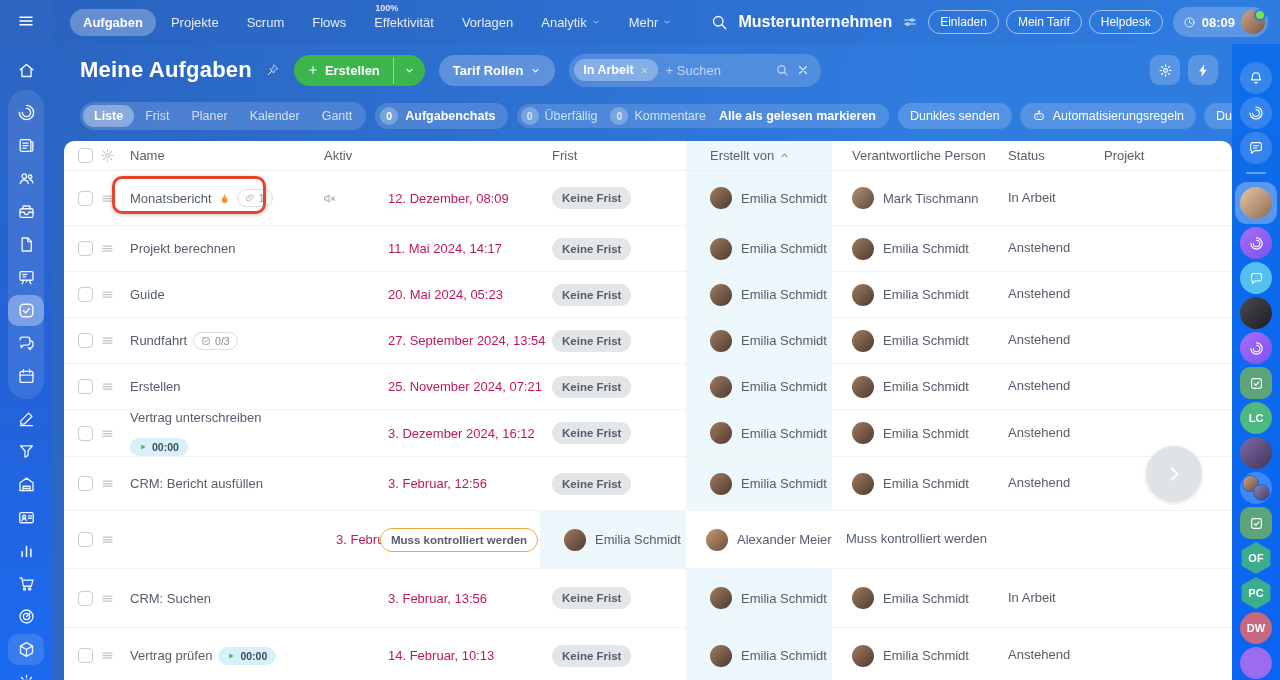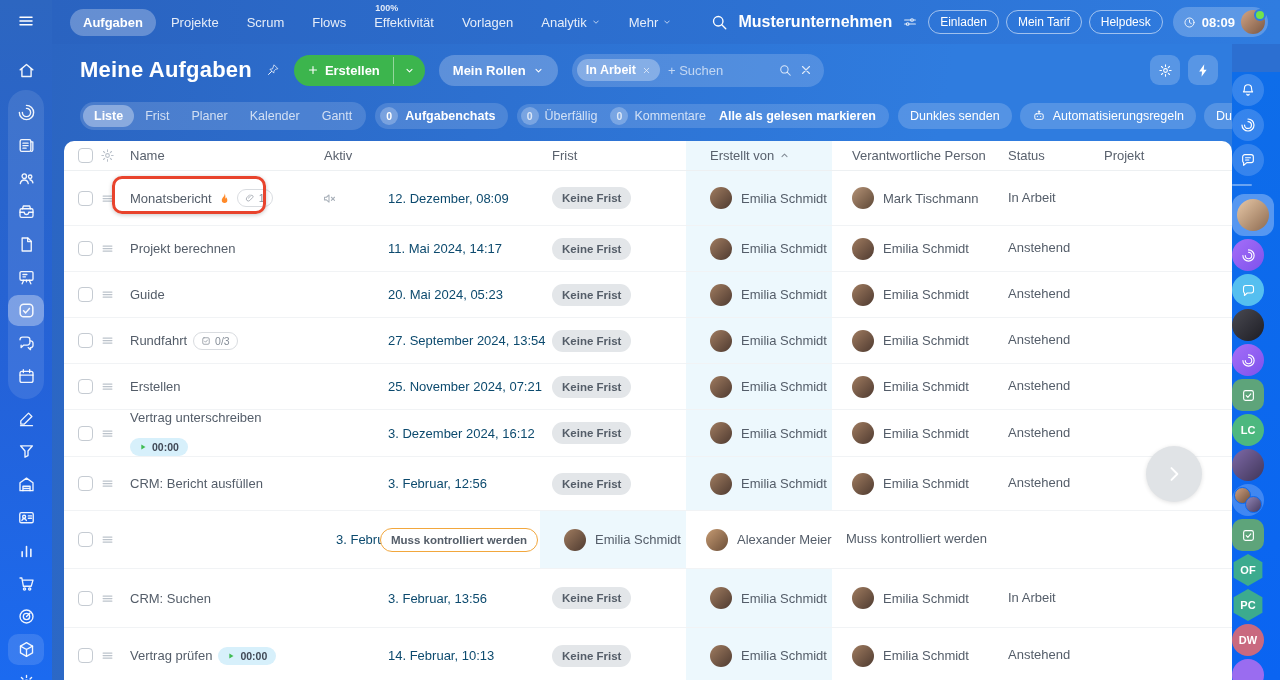--- a/index.html
+++ b/index.html
@@ -114,35 +114,35 @@
   .task-name { white-space:nowrap; overflow:hidden; text-overflow:ellipsis; }
   .mini-badge { border:1px solid #d9dce0; border-radius:10px; padding:2px 7px; font-size:10.5px; color:#868e98; display:inline-flex; align-items:center; gap:4px; white-space:nowrap; }
   .mini-badge svg { width:10px; height:10px; }
   .timer { background:#d7f0fb; border-radius:11px; padding:3px 9px; font-size:10.5px; font-weight:bold; color:#414956; display:inline-flex; align-items:center; gap:5px; }
   .timer .play { color:#3fbc53; }
   .timer .play svg { width:8px; height:8px; }
   .c-name.col { flex-direction:column; align-items:flex-start; justify-content:space-between; gap:4px; }
   .name-line { display:flex; align-items:center; gap:6px; }
   .c-mute { color:#a9b1ba; padding-left:6px; }
   .c-mute svg { width:15px; height:15px; }
-  .c-aktiv { padding-left:20px; color:#0c4a6e; white-space:nowrap; }
+  .c-aktiv { padding-left:20px; color:#be185d; white-space:nowrap; }
   .badge-frist { background:#e3e6e9; color:#545d68; font-size:11.5px; font-weight:bold; padding:5px 10px; border-radius:13px; white-space:nowrap; }
   .badge-review { background:#fff; border:1px solid #f2a73d; color:#545d68; }
   .person { display:flex; align-items:center; gap:9px; min-width:0; }
   .person span:last-child { white-space:nowrap; overflow:hidden; text-overflow:ellipsis; }
   .avatar-sm { width:22px; height:22px; border-radius:50%; flex-shrink:0; }
   .c-status span { line-height:1.25; }
 
   .annotation { position:absolute; left:48px; top:35px; width:154px; height:38px; border:3px solid #e8432c; border-radius:10px; box-shadow:0 1px 4px rgba(0,0,0,.22); pointer-events:none; z-index:3; }
 
   .expand-btn { position:absolute; right:30px; top:402px; width:56px; height:56px; border-radius:50%; background:#e0e3e6; border:none; color:#fff; z-index:5; cursor:pointer; display:flex; align-items:center; justify-content:center; box-shadow:0 1px 4px rgba(0,0,0,.12); }
   .expand-btn svg { width:20px; height:20px; }
 
   
-  .rsb { width:48px; flex-shrink:0; background:linear-gradient(180deg,#0e6de9,#0a64f2); display:flex; flex-direction:column; padding-top:2px; gap:3px; z-index:10; position:relative;margin-top:28px; }
+  .rsb { width:48px; flex-shrink:0; background:linear-gradient(180deg,#0e6de9,#0a64f2); display:flex; flex-direction:column; align-items:center; padding-top:18px; gap:3px; z-index:10; position:relative; }
   .rsb-btn { width:32px; height:32px; border-radius:50%; background:rgba(255,255,255,.17); color:#fff; display:flex; align-items:center; justify-content:center; cursor:pointer; border:none; flex-shrink:0; }
   .rsb-btn svg { width:16px; height:16px; }
   .rsb-divider { width:20px; height:2px; border-radius:2px; background:rgba(255,255,255,.38); margin:5px 0; flex-shrink:0; }
   .rsb-item { width:32px; height:32px; border-radius:50%; flex-shrink:0; cursor:pointer; display:flex; align-items:center; justify-content:center; color:#fff; font-size:11px; font-weight:bold; }
   .rsb-item svg { width:15px; height:15px; }
   .active-wrap { width:42px; height:42px; border-radius:12px; background:rgba(255,255,255,.3); display:flex; align-items:center; justify-content:center; flex-shrink:0; cursor:pointer; }
   .hex { border-radius:0; clip-path:polygon(50% 0,95% 26%,95% 74%,50% 100%,5% 74%,5% 26%); }
   .grp { position:relative; background:rgba(255,255,255,.22); }
   .grp i { position:absolute; width:17px; height:17px; border-radius:50%; border:1.5px solid #0c69ee; }
   .grp i:nth-child(1) { left:2px; top:3px; background:linear-gradient(135deg,#cfa183,#6e4e3a); }
@@ -414,21 +414,21 @@
               </span>
             <span class="chev-part">
                 <span class="ic">
                   <svg viewBox="0 0 24 24" fill="none" stroke="currentColor" stroke-width="2.2" stroke-linecap="round" stroke-linejoin="round">
                     <path d="M6.5 9.5 12 15l5.5-5.5"></path>
                   </svg>
                 </span>
               </span>
           </span>
           <span class="btn-roles">
-            <span>Mein Rollen</span>
+            <span>Tarif Rollen</span>
             <span class="ic">
                 <svg viewBox="0 0 24 24" fill="none" stroke="currentColor" stroke-width="2.2" stroke-linecap="round" stroke-linejoin="round">
                   <path d="M6.5 9.5 12 15l5.5-5.5"></path>
                 </svg>
               </span>
           </span>
           <span class="searchbox">
             <span class="chip">
               <span>In Arbeit</span>
               <span class="ic">

